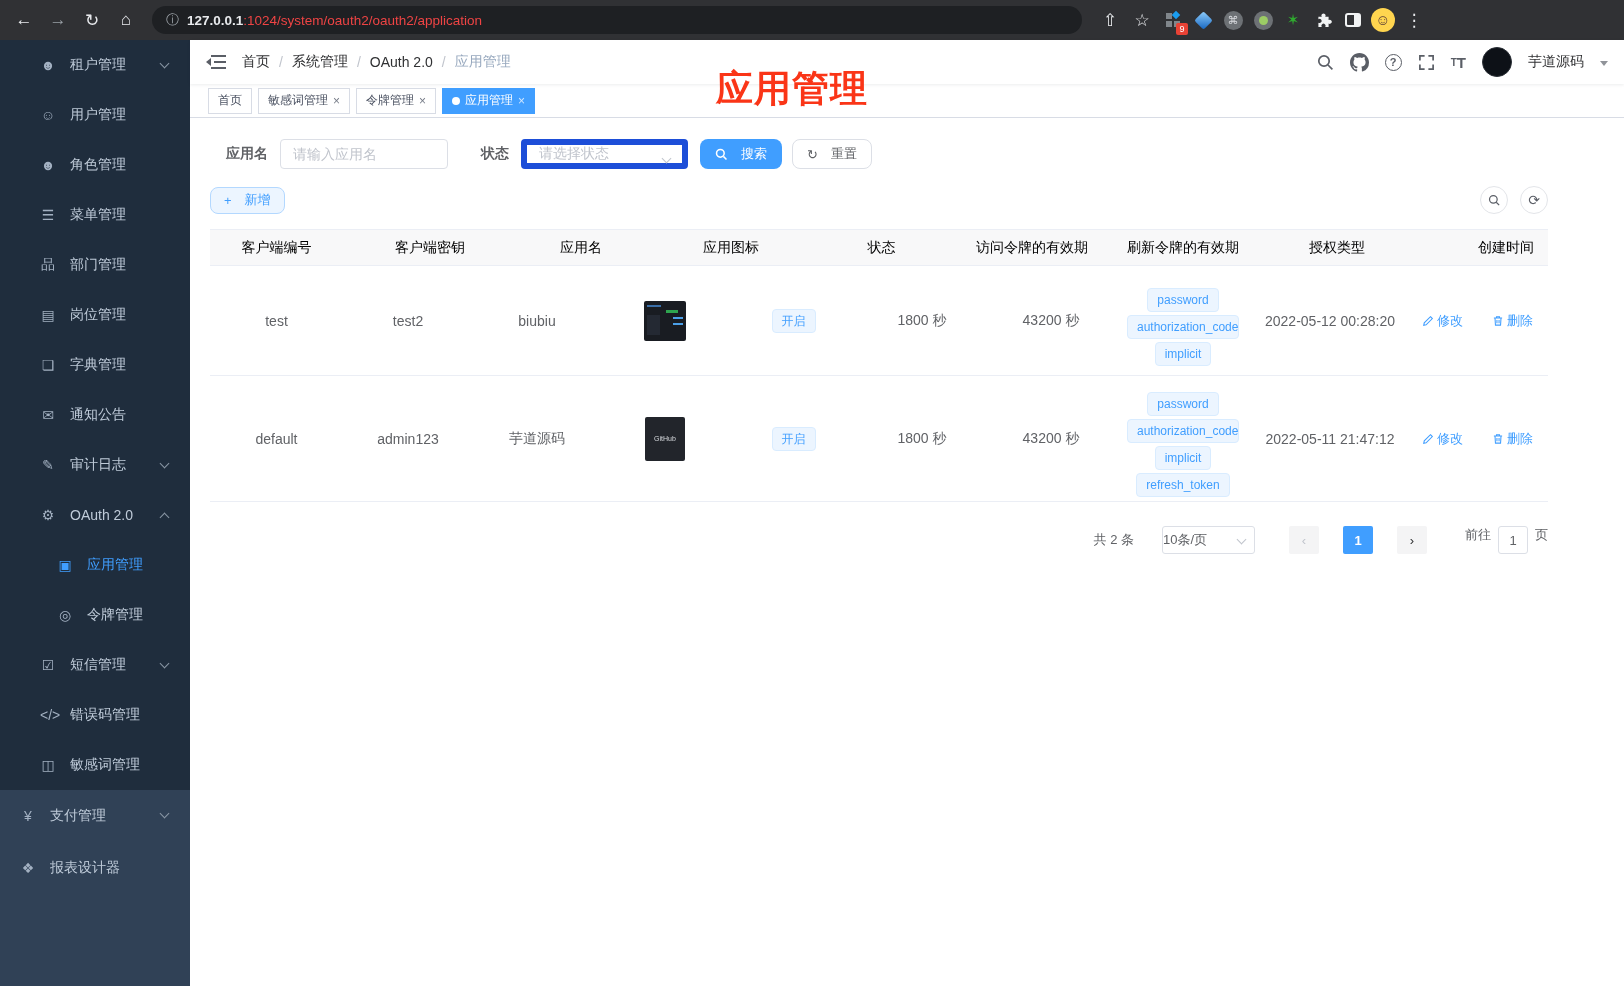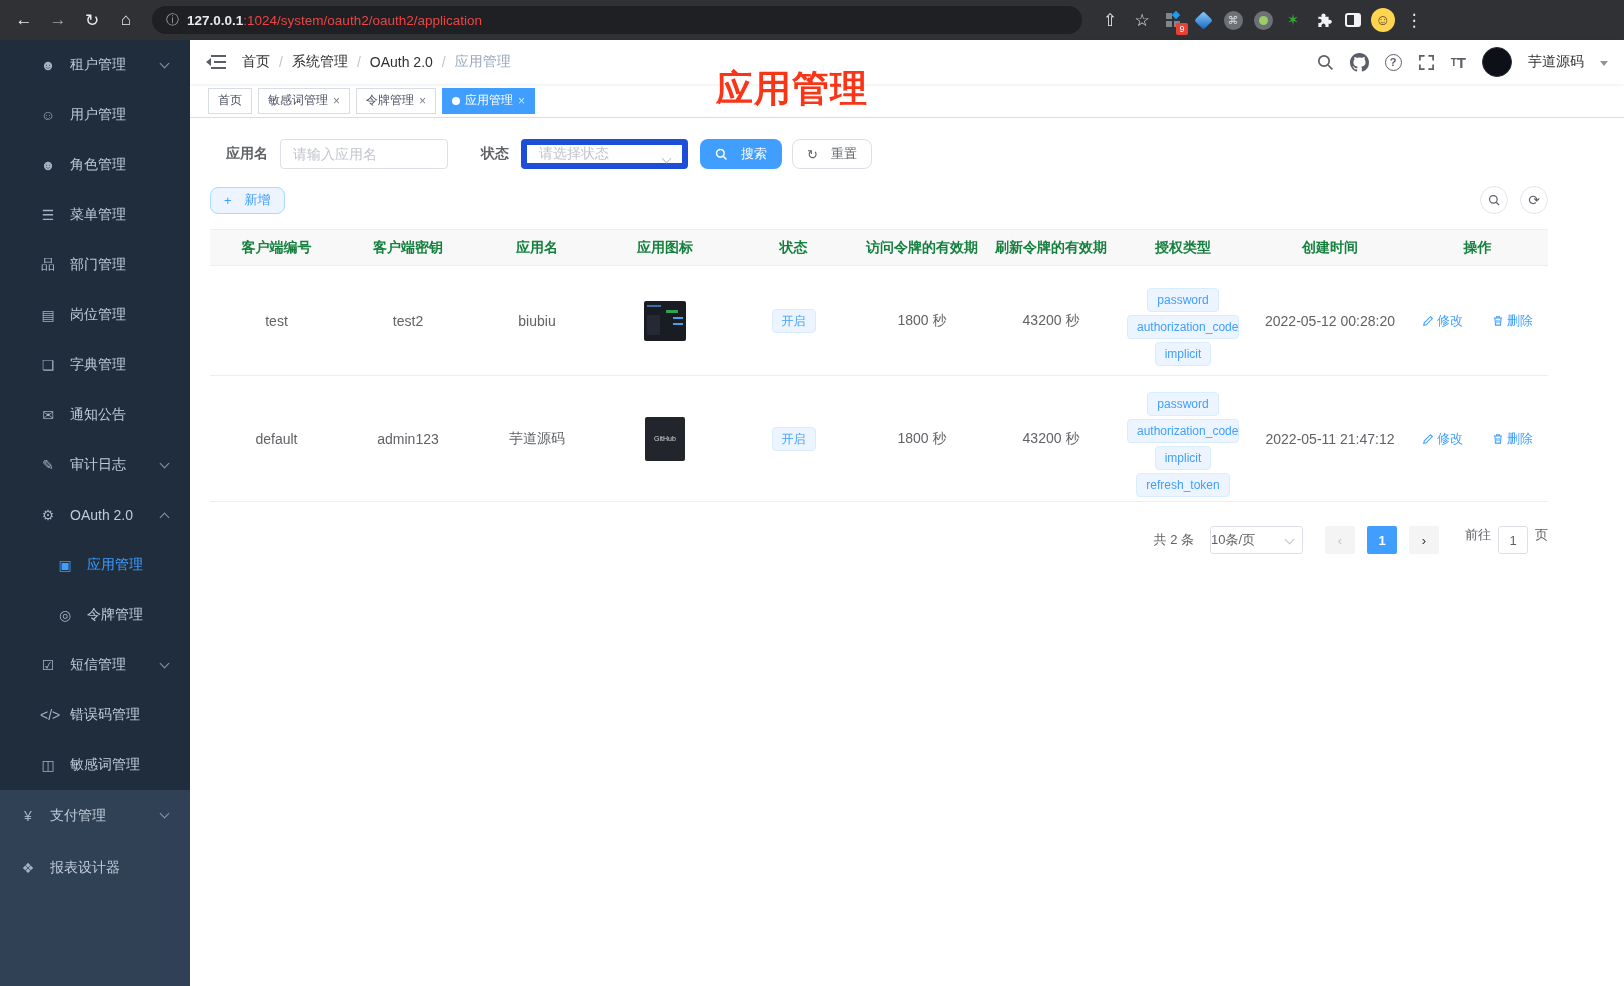--- a/index.html
+++ b/index.html
@@ -91,39 +91,39 @@
   .btn-primary { background:#409eff; color:#fff; margin-left:12px; }
   .btn-plain { background:#fff; border-color:#dcdfe6; color:#606266; margin-left:10px; }
   .btn-add { background:#ecf5ff; border-color:#b3d8ff; color:#409eff; height:27px; font-size:13px; padding:0 13px; }
   .toolbar { margin-top:17px; display:flex; align-items:center; }
   .tool-circles { margin-left:auto; display:flex; gap:12px; }
   .circle-btn { width:28px; height:28px; border-radius:50%; border:1px solid #e3e5e9; display:flex; align-items:center; justify-content:center; color:#5a5e66; cursor:pointer; font-size:14px; background:#fff; }
 
   
   .table { margin-top:15px; border-top:1px solid #ebeef5; font-size:14px; }
   .tr { display:grid; grid-template-columns:133px 130px 128px 128px 129px 128px 130px 134px 160px 135px; align-items:center; border-bottom:1px solid #ebeef5; }
-  .thead { background:#f8f8f9; height:36px; color:#15803d; font-weight:700; }
+  .thead { background:#f8f8f9; height:36px; color:#000000; font-weight:400;gap:22px; }
   .th, .td { text-align:center; overflow:hidden; }
   .td { color:#606266; }
   .tag { display:inline-block; background:#ecf5ff; border:1px solid #d9ecff; color:#409eff; border-radius:4px; font-size:12px; height:24px; line-height:22px; padding:0 9px; white-space:nowrap; }
   .grants { display:flex; flex-direction:column; align-items:center; gap:3px;margin-top:12px; }
   .grants .tag { max-width:112px; overflow:hidden; }
   .app-icon { width:42px; height:40px; margin:0 auto; background:#191c22; position:relative; border-radius:2px; overflow:hidden; }
   .app-icon.gh { width:40px; height:44px; display:flex; align-items:center; justify-content:center; color:#d7dade; font-size:7px; background:#22252b; }
   .app-icon.dash i { position:absolute; }
   .app-icon.dash .l1 { left:3px; top:4px; width:14px; height:2px; background:#3a6ea8; }
   .app-icon.dash .l2 { left:22px; top:9px; width:12px; height:3px; background:#2ea44f; }
   .app-icon.dash .l3 { right:3px; top:16px; width:10px; height:2px; background:#4b9fe8; }
   .app-icon.dash .l4 { left:3px; top:14px; width:13px; height:20px; background:#242933; }
   .app-icon.dash .l5 { right:3px; top:22px; width:10px; height:2px; background:#4b9fe8; }
   .links { display:flex; justify-content:center; gap:29px; }
   .link { color:#409eff; font-size:13px; display:inline-flex; align-items:center; gap:3px; cursor:pointer; text-decoration:none; white-space:nowrap; }
 
   
-  .pager { margin-top:24px; display:flex; justify-content:flex-end; align-items:center; gap:12px; font-size:13px; color:#606266; }
+  .pager { margin-top:24px; display:flex; justify-content:flex-end; align-items:center; gap:24px; font-size:13px; color:#606266; }
   .pg-total { margin-right:4px; }
   .pg-size { position:relative; width:93px; height:28px; border:1px solid #dcdfe6; border-radius:3px; display:flex; align-items:center; justify-content:flex-start; color:#606266; cursor:pointer; margin-right:10px; }
   .pg-size .sel-chev { top:9px; right:9px; }
   .pg-btn { min-width:30px; height:28px; border-radius:2px; background:#f4f4f5; display:flex; align-items:center; justify-content:center; color:#303133; cursor:pointer; font-size:13px; }
   .pg-btn.disabled { color:#c0c4cc; }
   .pg-btn.cur { background:#409eff; color:#fff; font-weight:700; }
   .pg-goto { display:flex; align-items:flex-start; gap:7px; margin-left:14px; }
   .pg-input { width:30px; height:28px; border:1px solid #dcdfe6; border-radius:3px; text-align:center; font-size:13px; color:#606266; outline:none; font-family:inherit; }
 
   

